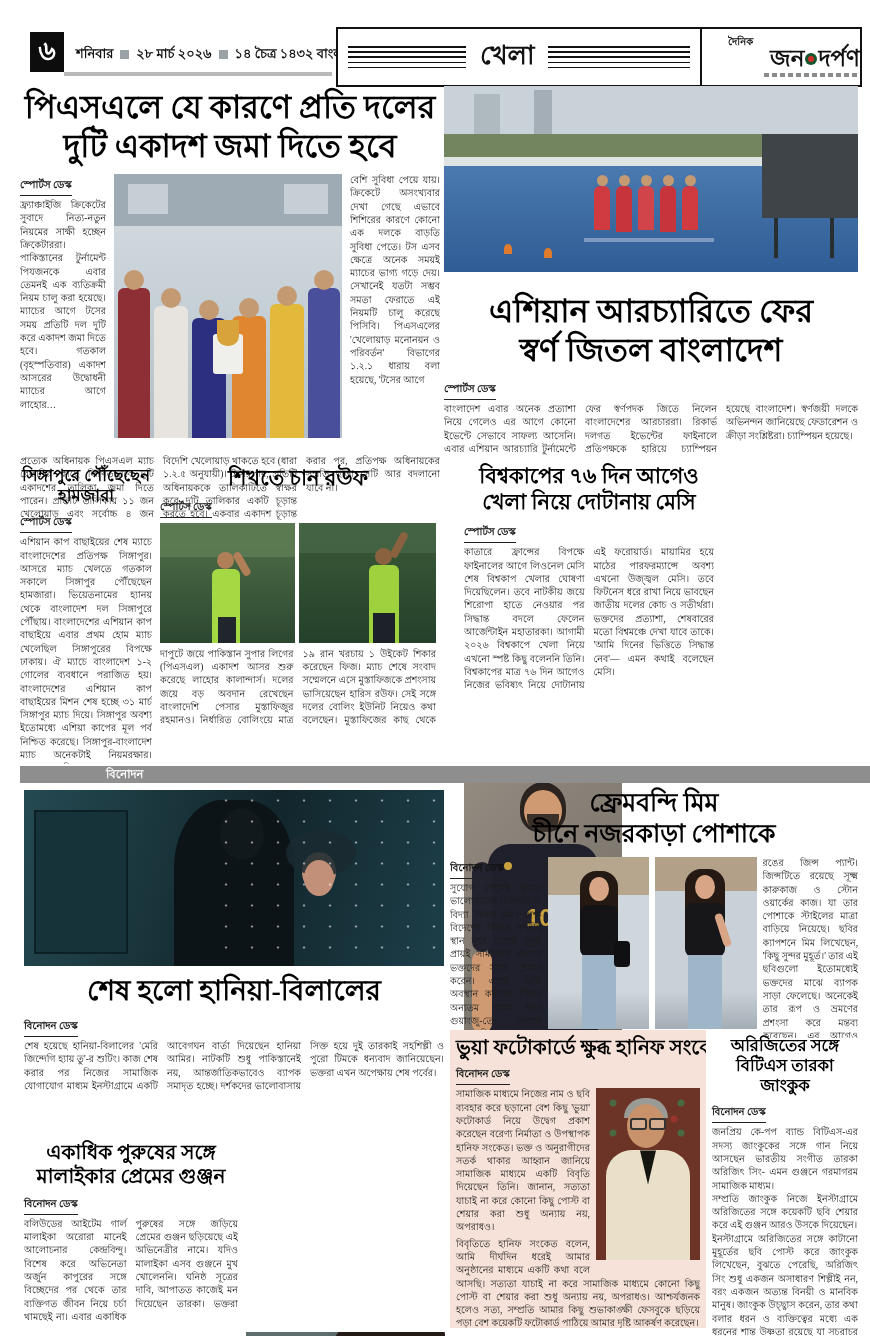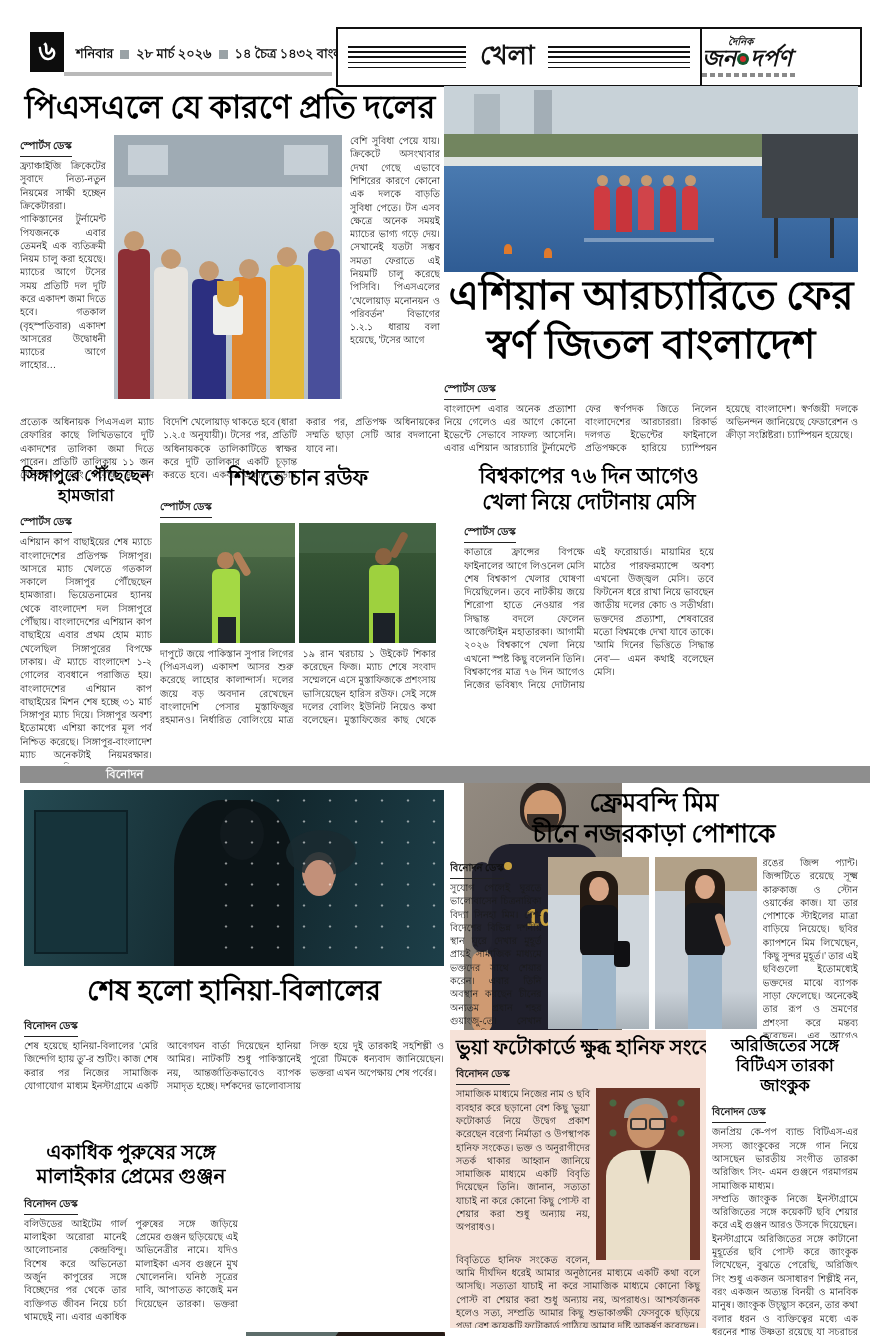--- a/index.html
+++ b/index.html
@@ -17,21 +17,21 @@
   .numbox{background:#0d0d0d;color:#fff;font-size:27px;font-weight:bold;
           display:flex;align-items:center;justify-content:center;}
   .dateline{font-size:13px;font-weight:bold;white-space:nowrap;}
   .sq{display:inline-block;width:9px;height:9px;background:#9aa2a6;margin:0 7px;vertical-align:-1px;}
   .grayrule{background:#b9b9b9;}
   .headbox{border:2px solid #111;display:flex;align-items:center;background:#fff;}
   .lines{height:22px;flex:1;margin:0 10px;
          background:repeating-linear-gradient(to bottom,#111 0 1.5px,transparent 1.5px 5.2px);}
   .section-khela{font-size:26px;font-weight:bold;padding:0 4px;}
   .logo{width:158px;height:100%;border-left:2px solid #111;display:flex;flex-direction:column;
-        align-items:flex-start;justify-content:center;background:#fff;font-style:italic;}
+        align-items:flex-end;justify-content:center;background:#fff;}
   .logo-top{font-size:10px;font-weight:bold;align-self:flex-start;margin-left:26px;line-height:1;}
   .logo-main{font-size:23px;font-weight:800;line-height:1.05;display:flex;align-items:center;}
   .flagdot{display:inline-block;width:12px;height:12px;border-radius:50%;background:#14572e;
            position:relative;margin:0 1px;}
   .flagdot::after{content:"";position:absolute;left:3px;top:3px;width:6px;height:6px;border-radius:50%;background:#d22b2b;}
   .logo-tag{width:96px;height:4px;margin-top:2px;
             background:repeating-linear-gradient(to right,#8a8a8a 0 5px,transparent 5px 8px);}
   
   .entbar{background:#8e8e8e;color:#fff;font-size:11.5px;font-weight:bold;
           font-family:"Liberation Sans","DejaVu Sans",sans-serif;line-height:17px;padding-left:86px;}
@@ -68,20 +68,21 @@
           <span class="flagdot"></span>
           <span>দর্পণ</span>
       </div>
       <div class="logo-tag"></div>
     </div>
   </div>
 
   <div class="abs" style="left:20px;top:88px;width:420px;">
     <h1 style="font-size:32px;">
       <span style="display:block">পিএসএলে যে কারণে প্রতি দলের</span>
+      <span style="display:block">দুটি একাদশ জমা দিতে হবে</span>
     </h1>
     <div style="display:flex;gap:8px;margin-top:8px;">
       <div style="width:86px;" class="clip">
         <span class="byline">স্পোর্টস ডেস্ক</span>
         <div class="body-txt" style="height:250px;">ফ্র্যাঞ্চাইজি ক্রিকেটের সুবাদে নিত্য-নতুন নিয়মের সাক্ষী হচ্ছেন ক্রিকেটাররা। পাকিস্তানের টুর্নামেন্ট পিযজনকে এবার তেমনই এক ব্যতিক্রমী নিয়ম চালু করা হয়েছে। ম্যাচের আগে টসের সময় প্রতিটি দল দুটি করে একাদশ জমা দিতে হবে। গতকাল (বৃহস্পতিবার) একাদশ আসরের উদ্বোধনী ম্যাচের আগে লাহোর…</div>
       </div>
       <div class="photo" style="width:228px;height:264px;background:linear-gradient(#d7dde2,#c4ced5 55%,#b4bec6);">
         <div class="abs" style="left:0;top:0;width:228px;height:52px;background:#9fabb4;"></div>
         <div class="abs" style="left:14px;top:10px;width:40px;height:30px;background:#c6cfd6;"></div>
         <div class="abs" style="left:170px;top:10px;width:44px;height:30px;background:#c6cfd6;"></div>
@@ -122,21 +123,21 @@
       <div class="fig" style="left:194px;bottom:42px;width:16px;height:44px;background:#d0444a;"></div>
       <div class="head" style="left:197px;bottom:86px;width:11px;height:11px;"></div>
       <div class="fig" style="left:216px;bottom:40px;width:16px;height:46px;background:#c8343b;"></div>
       <div class="head" style="left:219px;bottom:86px;width:11px;height:11px;"></div>
       <div class="fig" style="left:238px;bottom:42px;width:16px;height:44px;background:#cf3b41;"></div>
       <div class="head" style="left:241px;bottom:86px;width:11px;height:11px;"></div>
       <div class="abs" style="left:140px;bottom:30px;width:130px;height:4px;background:rgba(255,255,255,.35);"></div>
       <div class="abs" style="left:60px;bottom:18px;width:8px;height:10px;background:#e07a2c;border-radius:50% 50% 0 0;"></div>
       <div class="abs" style="left:100px;bottom:14px;width:8px;height:10px;background:#e07a2c;border-radius:50% 50% 0 0;"></div>
     </div>
-    <h1 style="font-size:40px;margin-top:0;">
+    <h1 style="font-size:32px;margin-top:20px;">
       <span style="display:block">এশিয়ান আরচ্যারিতে ফের</span>
       <span style="display:block">স্বর্ণ জিতল বাংলাদেশ</span>
     </h1>
     <div style="margin-top:8px;">
       <span class="byline">স্পোর্টস ডেস্ক</span>
       <div class="body-txt cols3 clip" style="height:72px;">বাংলাদেশ এবার অনেক প্রত্যাশা নিয়ে গেলেও এর আগে কোনো ইভেন্টে সেভাবে সাফল্য আসেনি। এবার এশিয়ান আরচ্যারি টুর্নামেন্টে ফের স্বর্ণপদক জিতে নিলেন বাংলাদেশের আরচাররা। রিকার্ভ দলগত ইভেন্টের ফাইনালে প্রতিপক্ষকে হারিয়ে চ্যাম্পিয়ন হয়েছে বাংলাদেশ। স্বর্ণজয়ী দলকে অভিনন্দন জানিয়েছে ফেডারেশন ও ক্রীড়া সংশ্লিষ্টরা। চ্যাম্পিয়ন হয়েছে।</div>
     </div>
   </div>
 
   <div class="abs" style="left:20px;top:466px;width:132px;">
@@ -283,21 +284,21 @@
          background-image:radial-gradient(circle,#4a6842 3px,transparent 4px),radial-gradient(circle,#97352c 3px,transparent 4px);
          background-size:34px 30px,42px 38px;background-position:0 0,15px 12px;">
       <div class="abs" style="left:28px;top:10px;width:44px;height:20px;background:#9a9a96;border-radius:20px 20px 0 0;"></div>
       <div class="head" style="left:31px;top:16px;width:38px;height:44px;background:#c8926b;"></div>
       <div class="abs" style="left:34px;top:30px;width:13px;height:8px;border:2px solid #333;border-radius:3px;background:rgba(255,255,255,.25);"></div>
       <div class="abs" style="left:53px;top:30px;width:13px;height:8px;border:2px solid #333;border-radius:3px;background:rgba(255,255,255,.25);"></div>
       <div class="abs" style="left:10px;top:62px;width:84px;height:110px;background:#eadfc9;border-radius:26px 26px 0 0;"></div>
       <div class="abs" style="left:44px;top:62px;width:16px;height:34px;background:#15150f;clip-path:polygon(0 0,100% 0,50% 100%);"></div>
     </div>
     <div class="body-txt">সামাজিক মাধ্যমে নিজের নাম ও ছবি ব্যবহার করে ছড়ানো বেশ কিছু 'ভুয়া' ফটোকার্ড নিয়ে উদ্বেগ প্রকাশ করেছেন বরেণ্য নির্মাতা ও উপস্থাপক হানিফ সংকেত। ভক্ত ও অনুরাগীদের সতর্ক থাকার আহ্বান জানিয়ে সামাজিক মাধ্যমে একটি বিবৃতি দিয়েছেন তিনি। জানান, সত্যতা যাচাই না করে কোনো কিছু পোস্ট বা শেয়ার করা শুধু অন্যায় নয়, অপরাধও।</div>
-    <div class="body-txt" style="margin-top:19px;">বিবৃতিতে হানিফ সংকেত বলেন, আমি দীর্ঘদিন ধরেই আমার অনুষ্ঠানের মাধ্যমে একটি কথা বলে আসছি। সত্যতা যাচাই না করে সামাজিক মাধ্যমে কোনো কিছু পোস্ট বা শেয়ার করা শুধু অন্যায় নয়, অপরাধও। আশ্চর্যজনক হলেও সত্য, সম্প্রতি আমার কিছু শুভাকাঙ্ক্ষী ফেসবুকে ছড়িয়ে পড়া বেশ কয়েকটি ফটোকার্ড পাঠিয়ে আমার দৃষ্টি আকর্ষণ করেছেন।</div>
+    <div class="body-txt" style="margin-top:3px;">বিবৃতিতে হানিফ সংকেত বলেন, আমি দীর্ঘদিন ধরেই আমার অনুষ্ঠানের মাধ্যমে একটি কথা বলে আসছি। সত্যতা যাচাই না করে সামাজিক মাধ্যমে কোনো কিছু পোস্ট বা শেয়ার করা শুধু অন্যায় নয়, অপরাধও। আশ্চর্যজনক হলেও সত্য, সম্প্রতি আমার কিছু শুভাকাঙ্ক্ষী ফেসবুকে ছড়িয়ে পড়া বেশ কয়েকটি ফটোকার্ড পাঠিয়ে আমার দৃষ্টি আকর্ষণ করেছেন।</div>
 
   </div>
 
   <div class="abs" style="left:712px;top:1036px;width:146px;">
     <h2 style="font-size:16.5px;">
       <span style="display:block">অরিজিতের সঙ্গে</span>
       <span style="display:block">বিটিএস তারকা</span>
       <span style="display:block">জাংকুক</span>
     </h2>
     <div style="margin-top:5px;">

